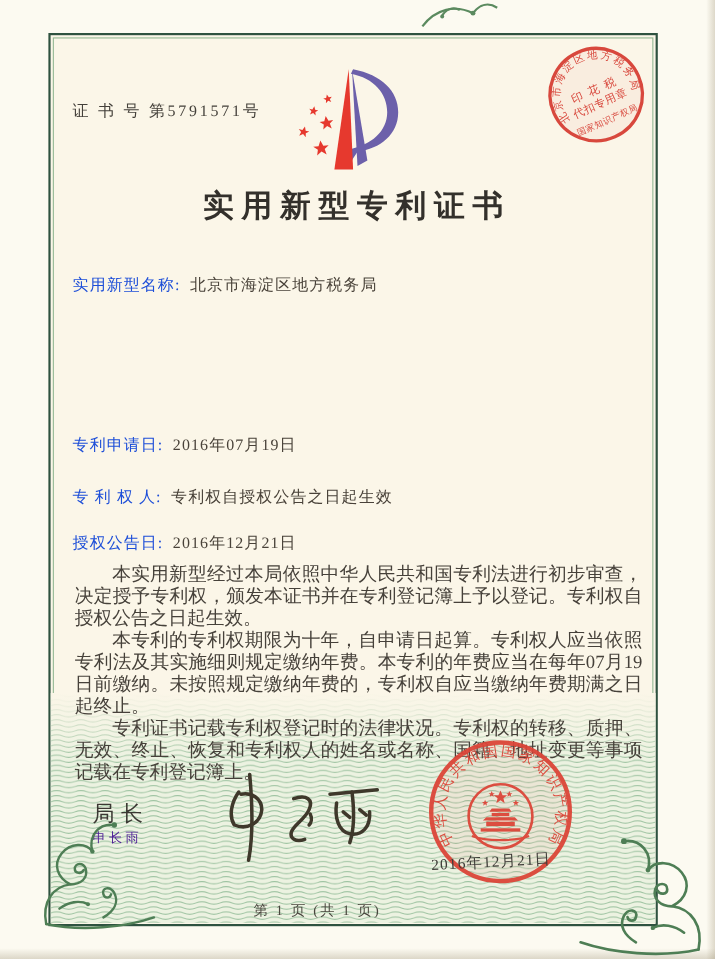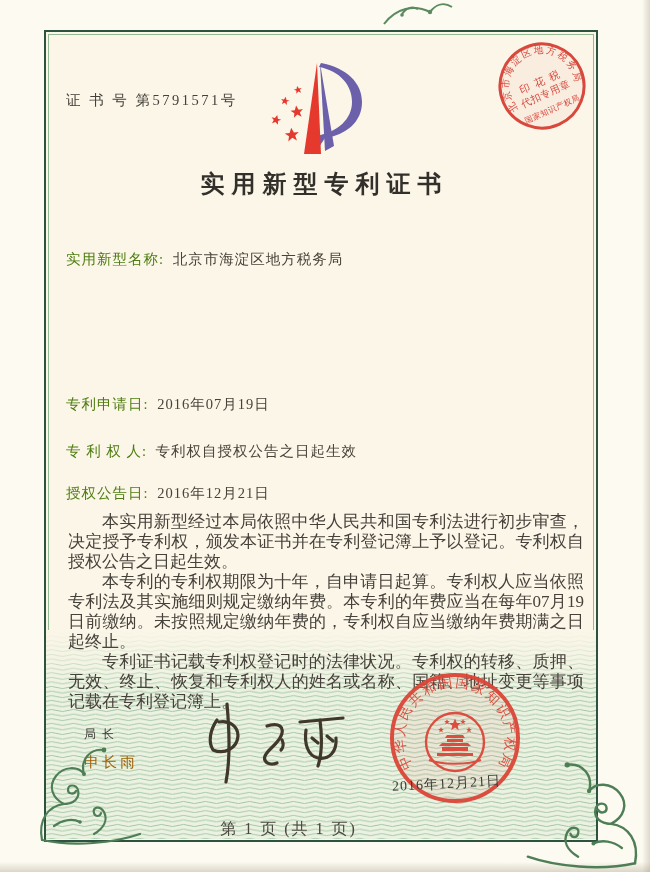--- a/index.html
+++ b/index.html
@@ -18,39 +18,39 @@
   .frame-inner{
     position:absolute;left:2px;top:2px;right:2px;bottom:2px;
     border:1px solid #93b894;
   }
   .abs{position:absolute;}
   .cert-no{
     left:66px;top:76px;font-size:14.5px;letter-spacing:2.5px;color:#44403a;margin-top:15px;
   }
   .title{
     left:44px;top:168px;width:554px;text-align:center;
-    font-size:24px;font-weight:600;letter-spacing:7px;text-indent:7px;color:#33302b;
+    font-size:28px;font-weight:600;letter-spacing:7px;text-indent:7px;color:#33302b;
   }
   .frow{position:absolute;left:66px;font-size:14.5px;letter-spacing:1px;white-space:nowrap;}
-  .frow .lab{color:#4d7c0f;}
+  .frow .lab{color:#1d4ed8;}
   .frow .val{color:#494239;margin-left:4px;}
   .bodytext{
     left:68px;top:512px;width:516px;font-size:17px;line-height:20px;
     text-align:justify;color:#46413a;
   }
   .bodytext p{margin:0;text-indent:2em;}
-  .sig-title{left:84px;top:726px;font-size:12px;letter-spacing:6px;color:#3b3833;}
-  .sig-name{left:84px;top:753px;font-size:15px;letter-spacing:3px;color:#a16207;}
+  .sig-title{left:84px;top:726px;font-size:20px;letter-spacing:6px;color:#3b3833;}
+  .sig-name{left:84px;top:753px;font-size:12px;letter-spacing:3px;color:#4c1d95;}
   .seal-date{
     left:392px;top:775px;font-size:14px;letter-spacing:1px;color:#3e3c38;
     transform:rotate(-3deg);z-index:6;
   }
   .footer{
     left:44px;top:819px;width:489px;text-align:center;
-    font-size:16px;letter-spacing:2px;color:#4a473f;
+    font-size:13px;letter-spacing:2px;color:#4a473f;
   }
   .tax-seal{left:494px;top:38px;transform:rotate(-24deg);z-index:5;}
   .official-seal{left:385px;top:668px;z-index:5;opacity:.94;}
   .guilloche{left:46px;top:630px;z-index:1;}
   .content{z-index:2;}
   .logo{left:248px;top:58px;}
   .orn-bl{left:34px;top:742px;z-index:3;}
   .orn-br{left:520px;top:756px;transform:scaleX(-1);z-index:3;}
   .orn-top{left:380px;top:0px;}
   .signature{left:185px;top:700px;z-index:4;}

